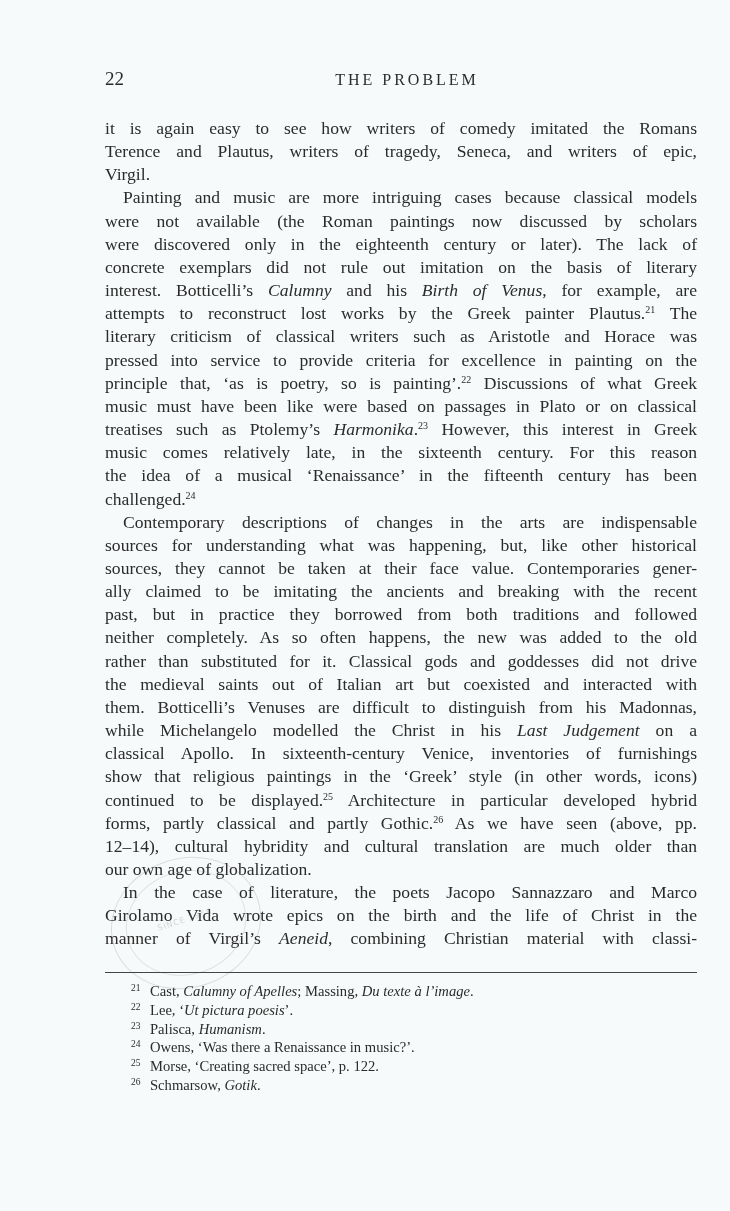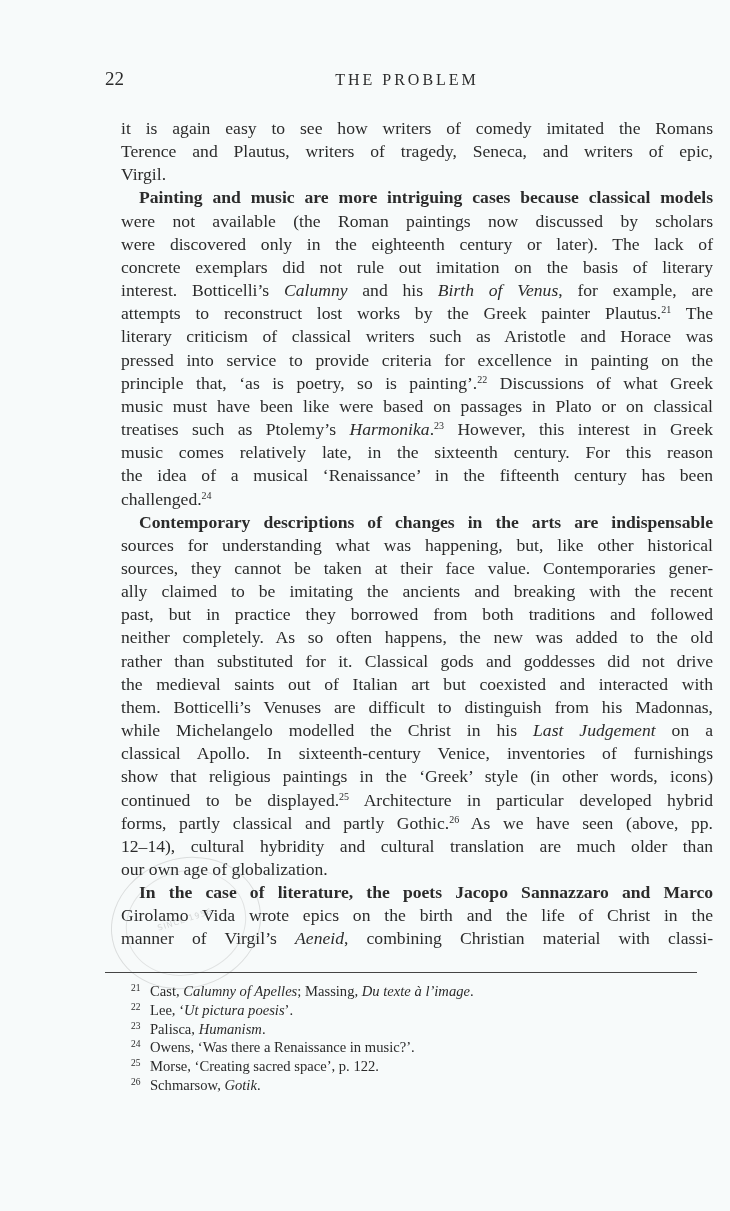--- a/index.html
+++ b/index.html
@@ -32,33 +32,32 @@
     letter-spacing: 3px;
     line-height: 20px;
     padding-left: 12px;
     box-sizing: border-box;
   }
   .body-text {
     position: absolute;
     left: 105px;
     top: 117px;
     width: 592px;
-    margin-left: 16px;
   }
   .line {
     display: block;
     height: 23.17px;
     line-height: 23.17px;
     font-size: 17.6px;
     white-space: nowrap;
     text-align: justify;
     text-align-last: justify;
     overflow: visible;
   }
-  .line.indent { padding-left: 18px; font-weight: bold; }
+  .line.indent { padding-left: 18px; }
   .line.last { text-align-last: left; }
   .line em, .fn em { font-style: italic; }
   sup {
     font-size: 10px;
     line-height: 0;
     vertical-align: 6px;
   }
   .footnote-rule {
     position: absolute;
     left: 105px;

